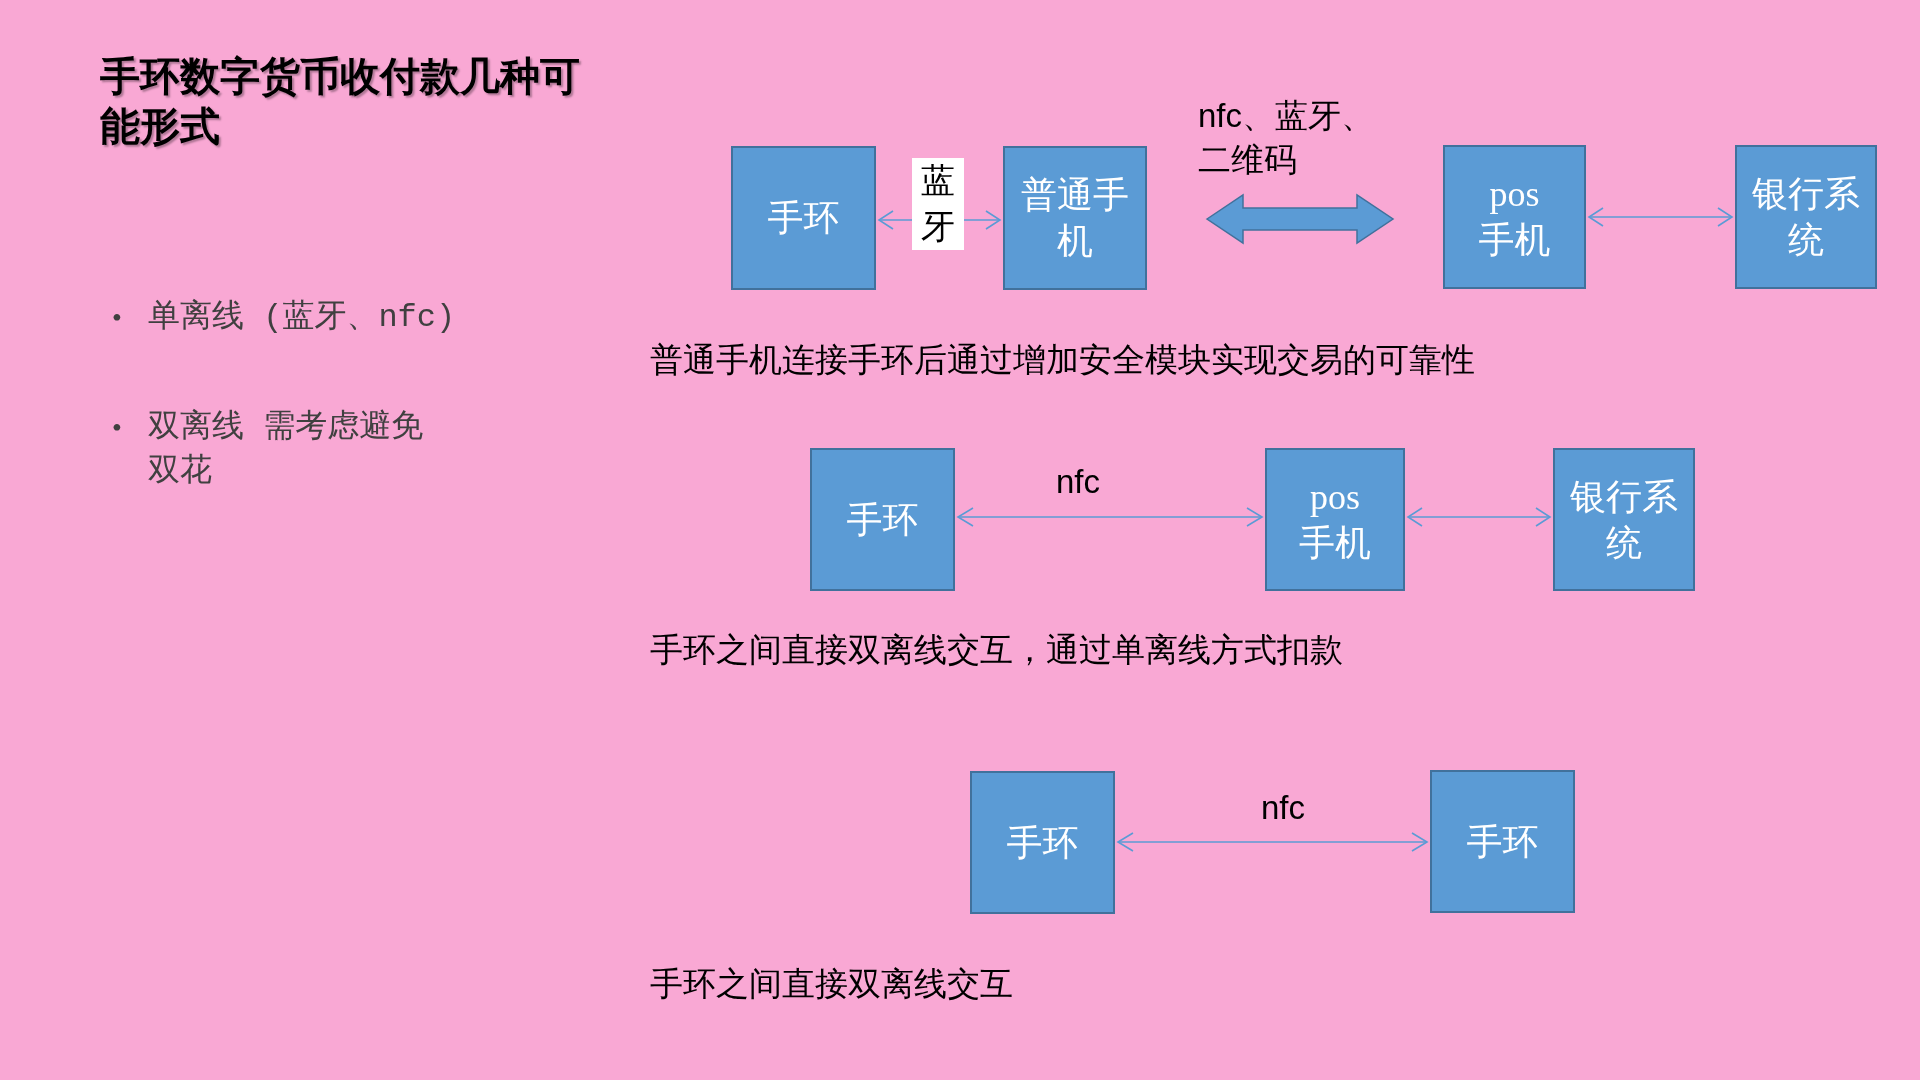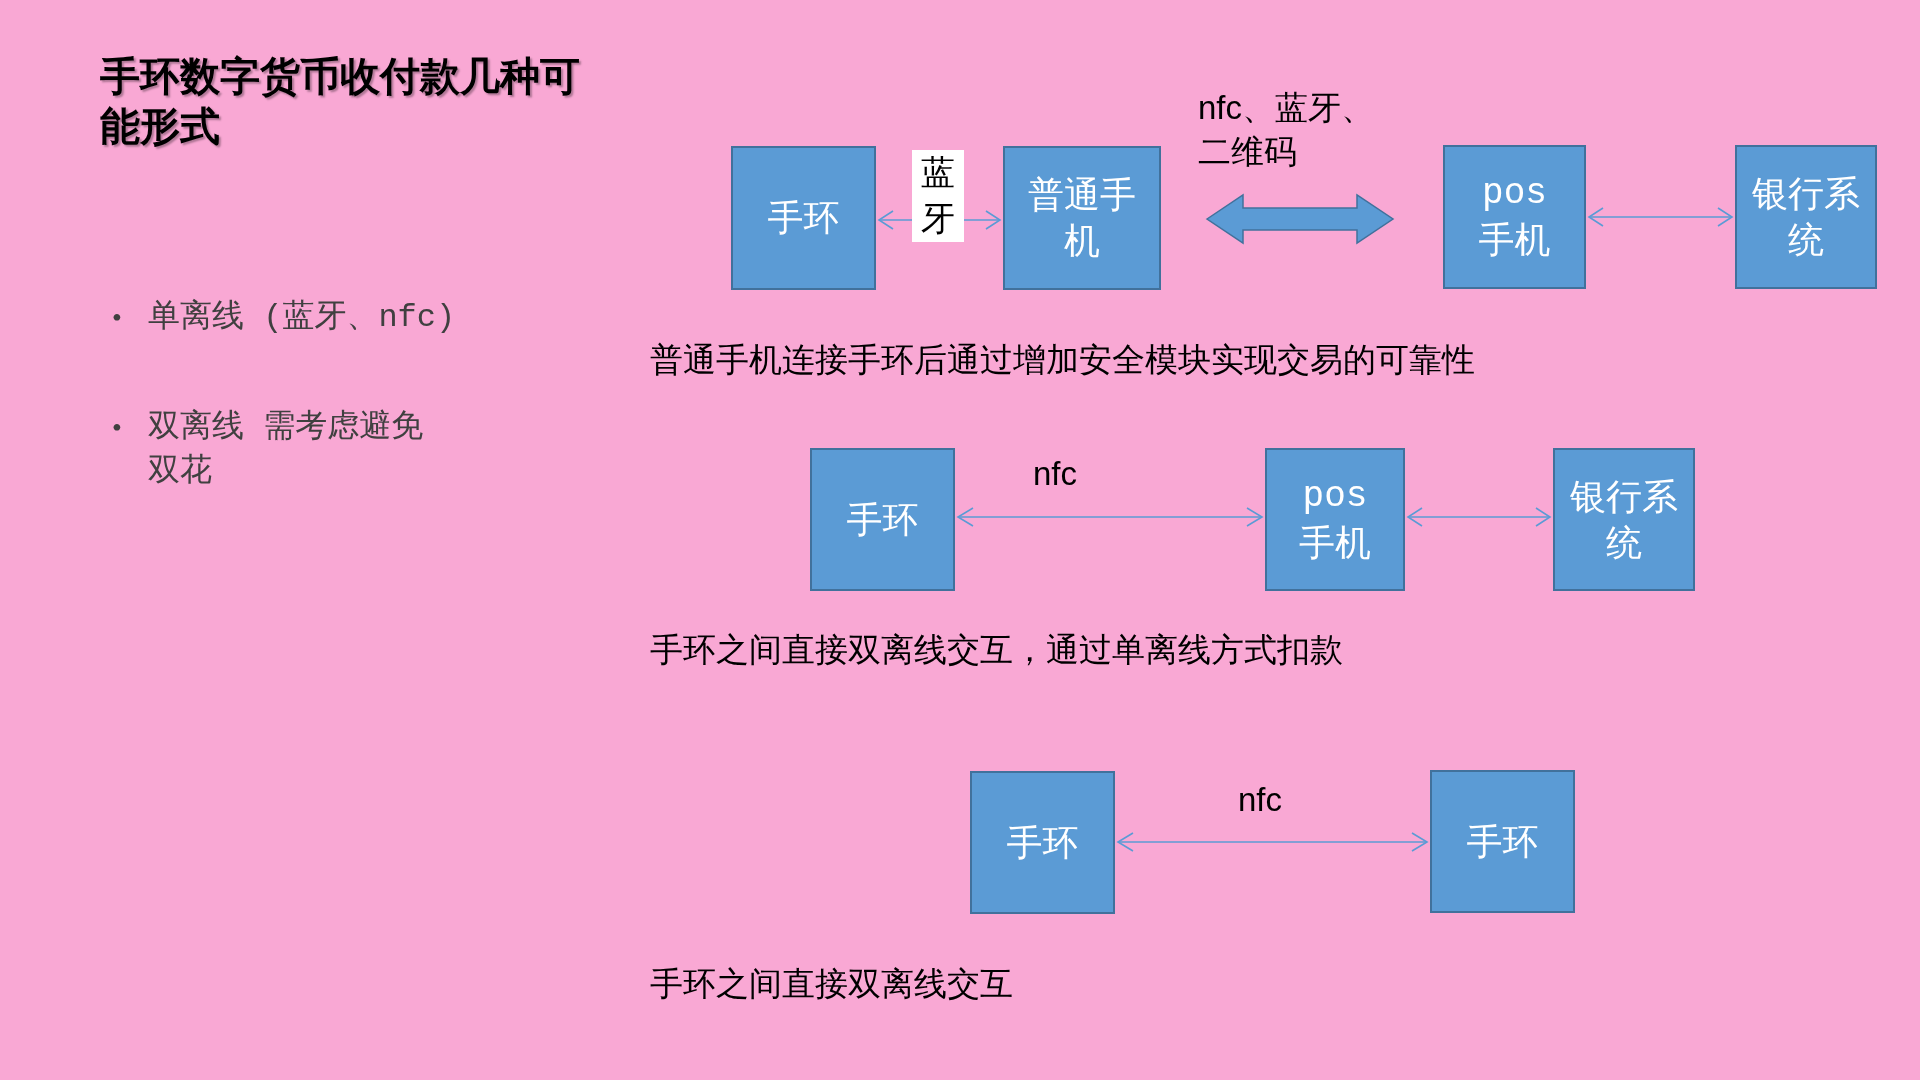--- a/index.html
+++ b/index.html
@@ -16,25 +16,25 @@
   
   .bullet{position:absolute;left:112px;width:400px;color:#404040;font-size:32px;line-height:44px;}
   .bullet .marker{position:absolute;left:0;top:0;font-size:28px;}
   .bullet .b-lines{margin-left:36px;font-family:Liberation Mono, monospace;}
   
   .box{
     position:absolute;background:#5B9BD5;border:2px solid #41719C;box-sizing:border-box;
     color:#ffffff;display:flex;flex-direction:column;align-items:center;justify-content:center;
     font-size:36px;line-height:46px;text-align:center;
   }
-  .box .latin{font-family:Liberation Mono, monospace;}
+  .box .latin{font-family:Liberation Serif, serif;}
   
-  .link-label{position:absolute;text-align:center;color:#000;}
+  .link-label{position:absolute;text-align:center;color:#000;margin-top:8px;}
   .lbl-serif{font-size:34px;line-height:46px;}
-  .lbl-sans{font-family:"Liberation Sans","DejaVu Sans",sans-serif;font-size:33px;line-height:44px;}
+  .lbl-sans{font-family:"Liberation Sans","DejaVu Sans",sans-serif;font-size:33px;line-height:44px;text-align:right;}
   .bg-white{background:#ffffff;}
   
   .caption{position:absolute;font-size:33px;color:#000;text-align:left;white-space:nowrap;}
   .arrow-svg{position:absolute;}
 </style>
 </head>
 <body>
 
 <div id="slide">
 
@@ -66,21 +66,21 @@
       <line x1="4" y1="14" x2="123" y2="14"></line>
       <polyline points="17,5 3,14 17,23"></polyline>
       <polyline points="110,5 124,14 110,23"></polyline>
     </g>
   </svg>
   <div class="link-label lbl-serif bg-white" style="left:912px;top:150px;width:52px;">
     <div>蓝</div>
     <div>牙</div>
   </div>
 
-  <div class="box" style="left:1003px;top:146px;width:158px;height:144px;">
+  <div class="box" style="left:1003px;top:146px;width:144px;height:144px;">
     <div>普通手</div>
     <div>机</div>
   </div>
 
   <svg class="arrow-svg" style="left:1205px;top:192px;" width="190" height="54" viewBox="0 0 190 54">
     <polygon points="2,27 38,3 38,16 152,16 152,3 188,27 152,51 152,38 38,38 38,51" fill="#5B9BD5" stroke="#41719C" stroke-width="1.5"></polygon>
   </svg>
   <div class="link-label lbl-sans" style="left:1198px;top:86px;width:260px;text-align:left;">
     <div>nfc、蓝牙、</div>
     <div>二维码</div>

